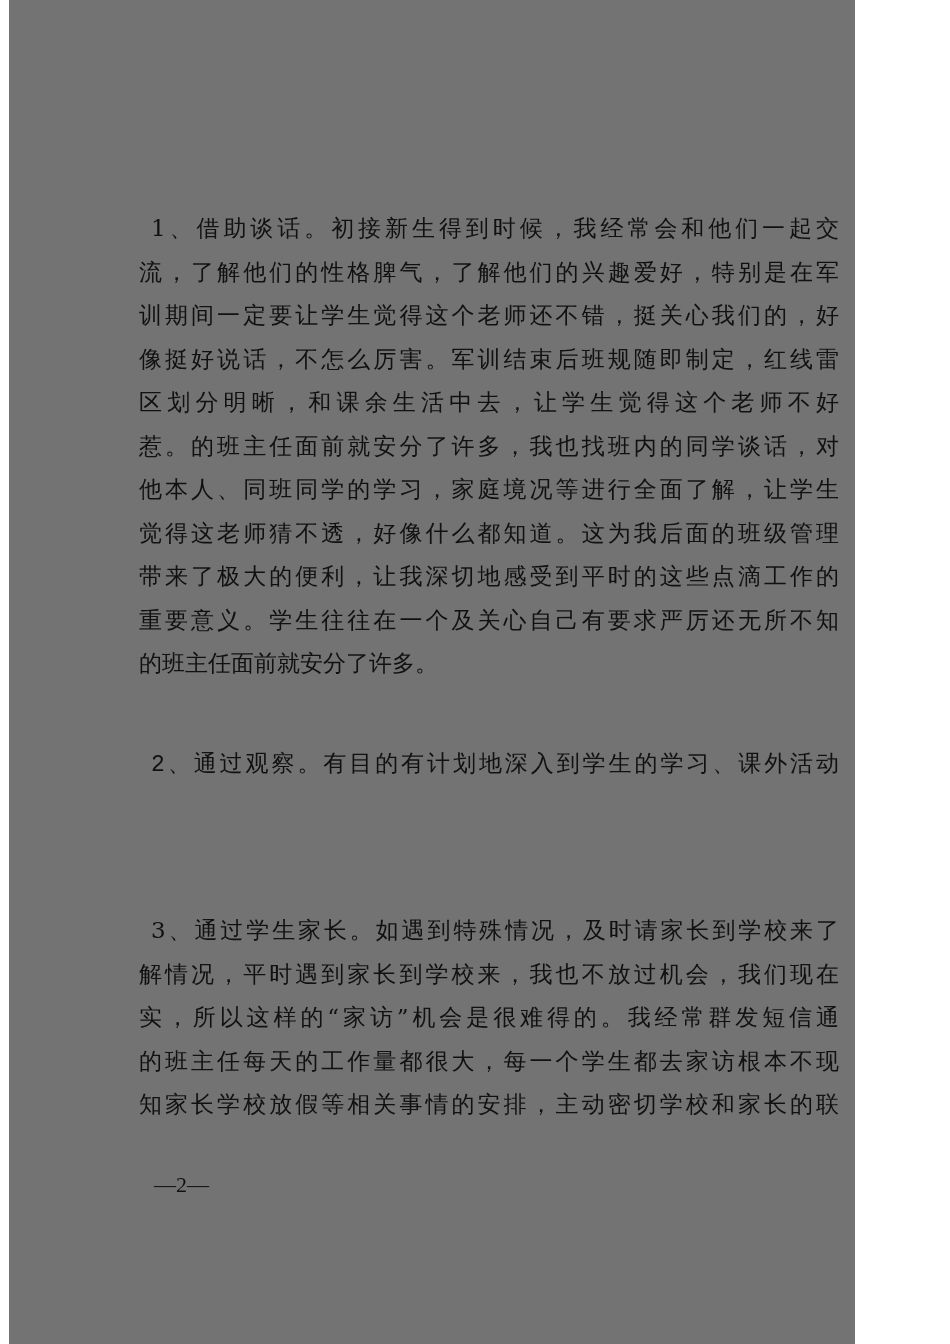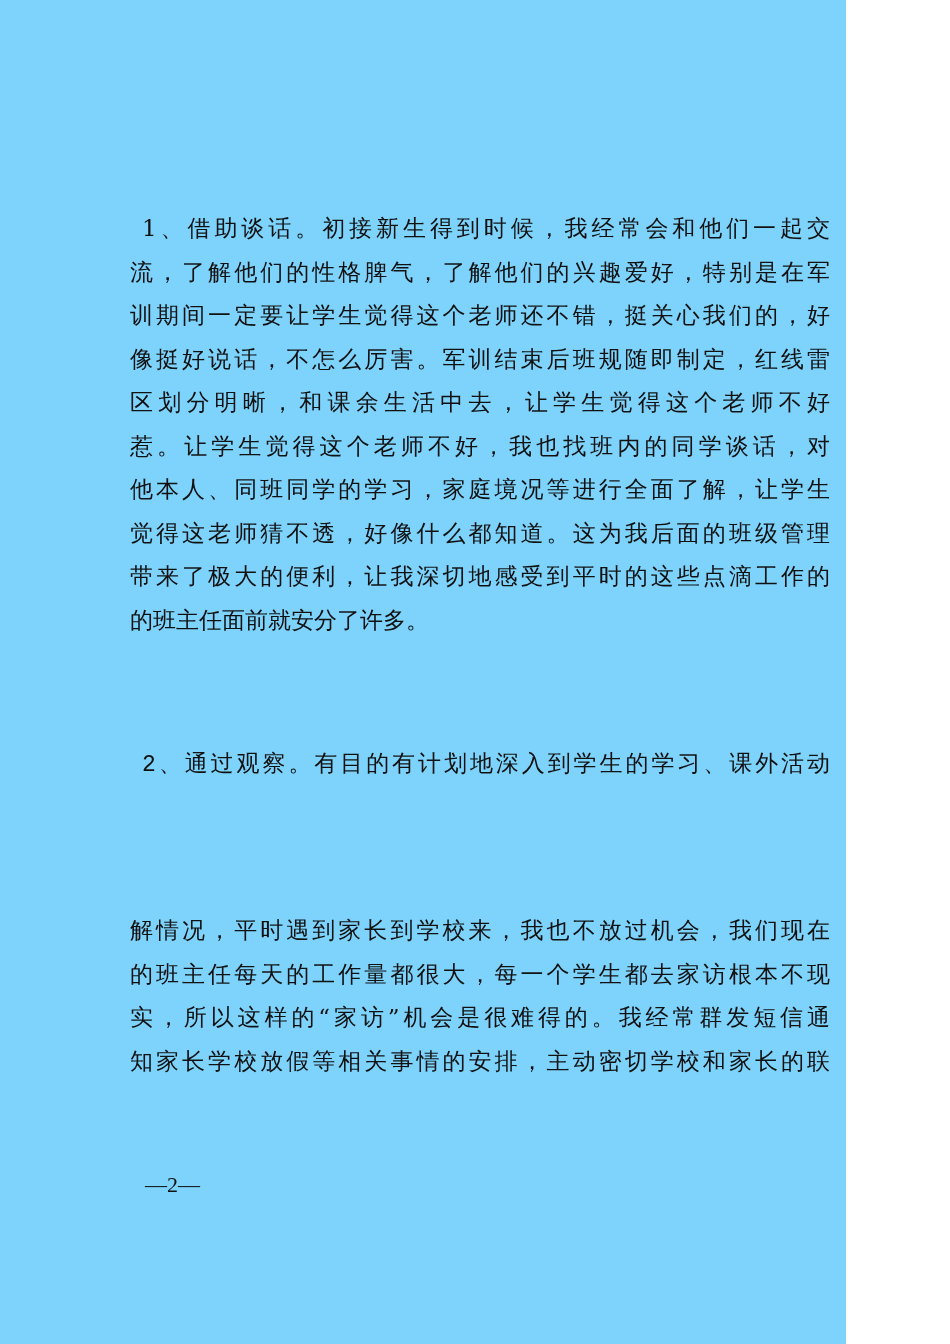--- a/index.html
+++ b/index.html
@@ -10,25 +10,25 @@
     body {
       width: 950px;
       height: 1344px;
       position: relative;
       overflow: hidden;
       font-family: "DejaVu Serif", "Liberation Serif", serif;
       color: #111111;
     }
     .page {
       position: absolute;
-      left: 0;
+      left: 9px;
       top: 0;
       width: 846px;
       height: 1344px;
-      background: #7dd3fc;
+      background: #737373;
     }
     .para {
       position: absolute;
       left: 130px;
       width: 700px;
     }
     .line {
       height: 43.5px;
       line-height: 43.5px;
       font-size: 23px;
@@ -60,33 +60,35 @@
 <body>
 
 <div class="page">
 
   <div class="para" id="p1">
     <div class="line indent">1、借助谈话。初接新生得到时候，我经常会和他们一起交</div>
     <div class="line">流，了解他们的性格脾气，了解他们的兴趣爱好，特别是在军</div>
     <div class="line">训期间一定要让学生觉得这个老师还不错，挺关心我们的，好</div>
     <div class="line">像挺好说话，不怎么厉害。军训结束后班规随即制定，红线雷</div>
     <div class="line">区划分明晰，和课余生活中去，让学生觉得这个老师不好</div>
-    <div class="line">惹。让学生觉得这个老师不好，我也找班内的同学谈话，对</div>
+    <div class="line">惹。的班主任面前就安分了许多，我也找班内的同学谈话，对</div>
     <div class="line">他本人、同班同学的学习，家庭境况等进行全面了解，让学生</div>
     <div class="line">觉得这老师猜不透，好像什么都知道。这为我后面的班级管理</div>
     <div class="line">带来了极大的便利，让我深切地感受到平时的这些点滴工作的</div>
+    <div class="line">重要意义。学生往往在一个及关心自己有要求严厉还无所不知</div>
     <div class="line last">的班主任面前就安分了许多。</div>
   </div>
 
   <div class="para" id="p2">
     <div class="line indent">2、通过观察。有目的有计划地深入到学生的学习、课外活动</div>
   </div>
 
   <div class="para" id="p3">
+    <div class="line indent">3、通过学生家长。如遇到特殊情况，及时请家长到学校来了</div>
     <div class="line">解情况，平时遇到家长到学校来，我也不放过机会，我们现在</div>
+    <div class="line">实，所以这样的“家访”机会是很难得的。我经常群发短信通</div>
     <div class="line">的班主任每天的工作量都很大，每一个学生都去家访根本不现</div>
-    <div class="line">实，所以这样的“家访”机会是很难得的。我经常群发短信通</div>
     <div class="line">知家长学校放假等相关事情的安排，主动密切学校和家长的联</div>
   </div>
 
   <div class="page-number">—2—</div>
 
 </div>
 
 </body></html>

